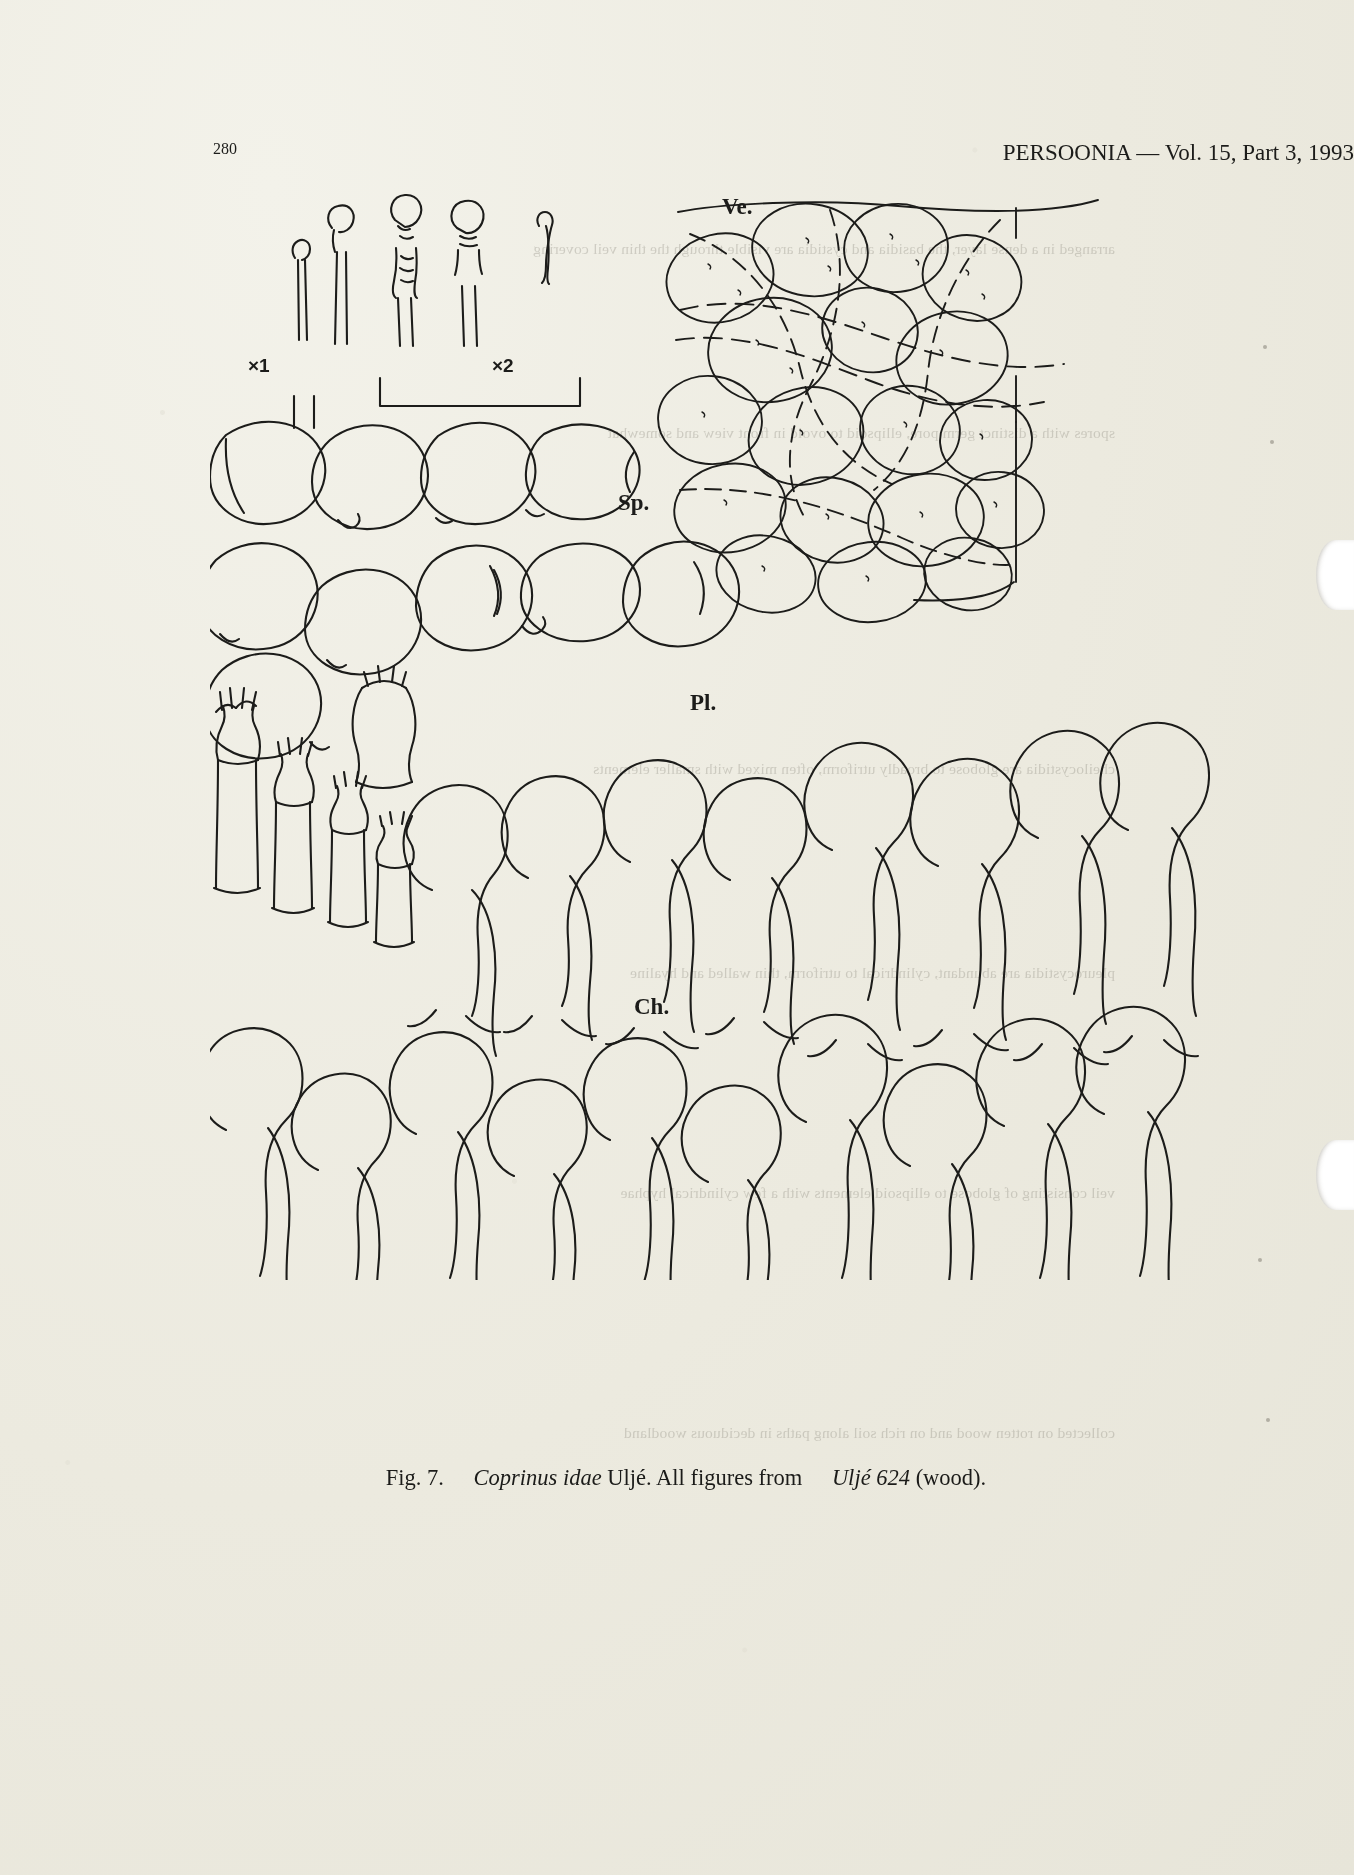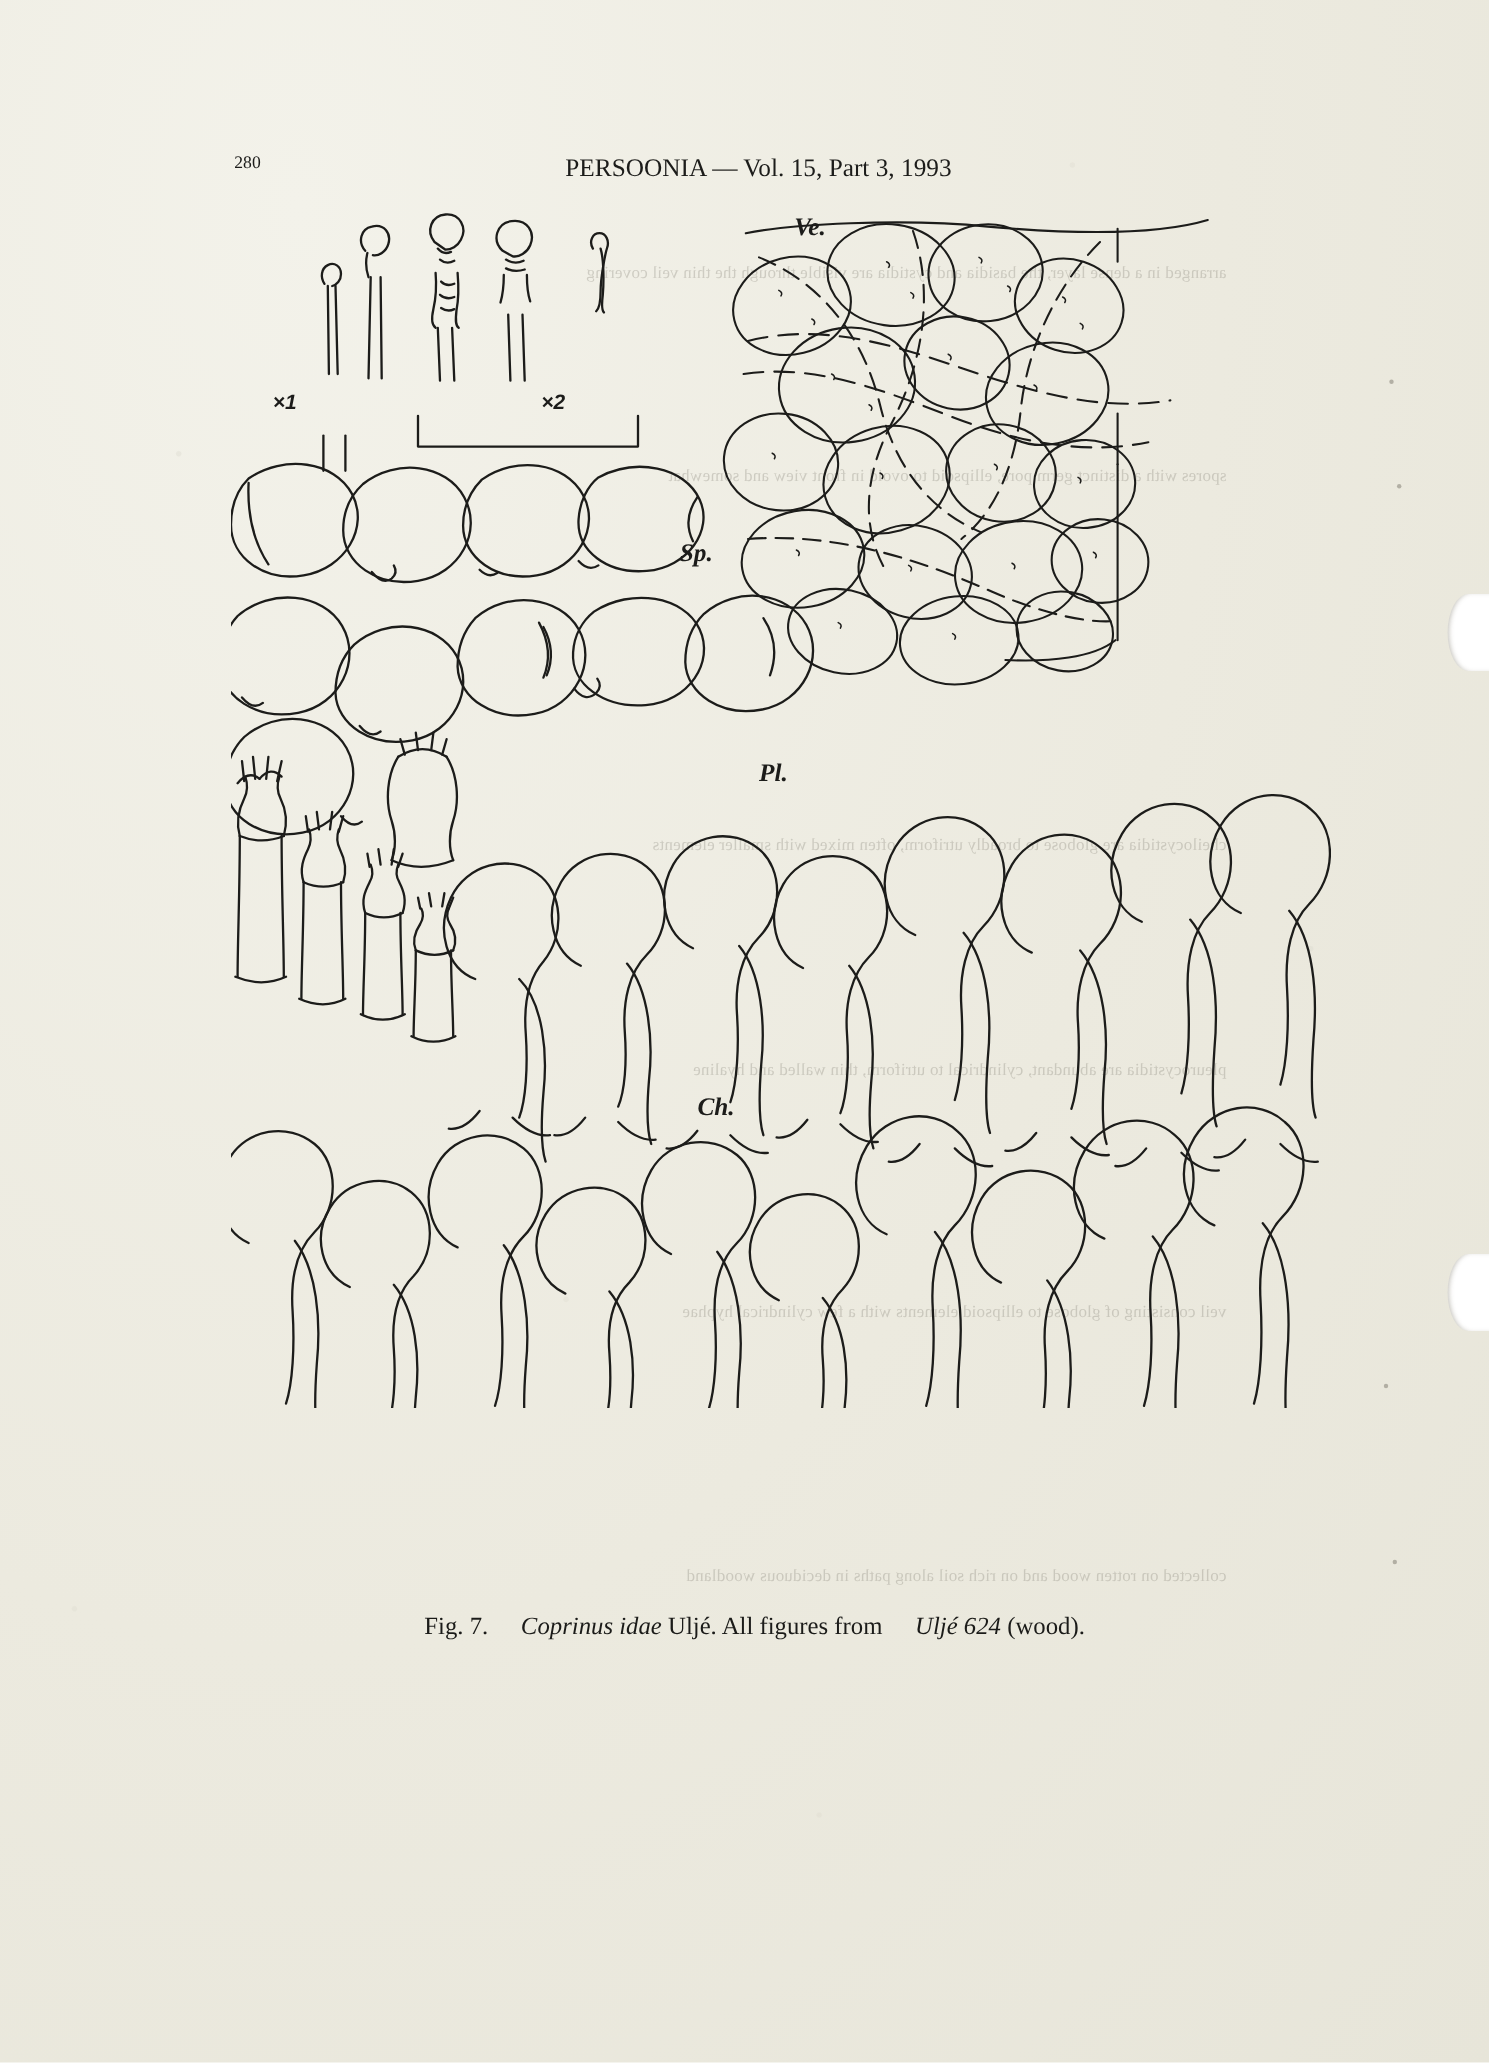--- a/index.html
+++ b/index.html
@@ -85,33 +85,32 @@
     position: absolute;
     left: 213px;
     top: 0;
     font-size: 16px;
     color: #1c1c1a;
   }
   .journal-line {
     position: absolute;
     left: 0; right: 0;
     top: 0;
-    text-align: center;
+    text-align: right;
     font-size: 23px;
     color: #1c1c1a;
     padding-left: 25px;
   }
 
   #figure {
     position: absolute;
     left: 210px;
     top: 190px;
     width: 1000px;
     height: 1090px;
-    font-style: italic;
   }
   #figure svg { display: block; }
 
   .fig-caption {
     position: absolute;
     left: 0; right: 0;
     top: 1465px;
     text-align: center;
     font-size: 22.5px;
     color: #1b1b19;

